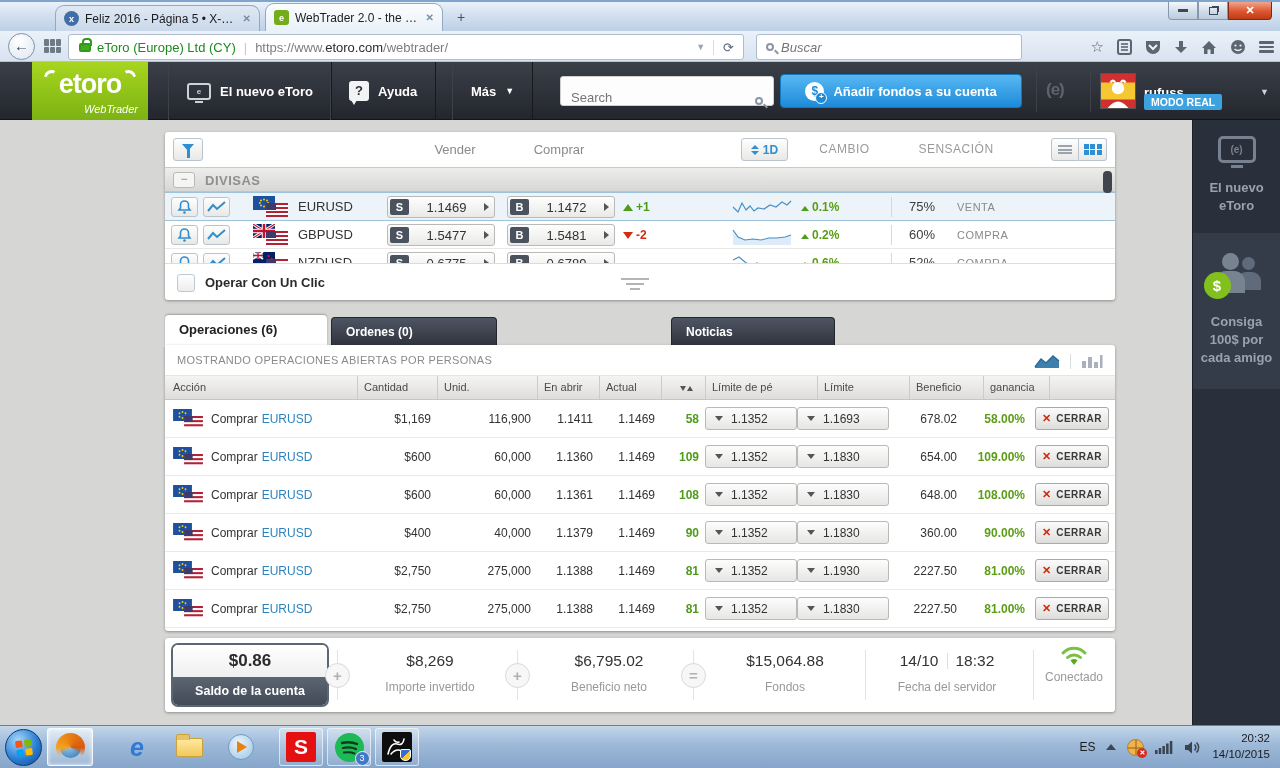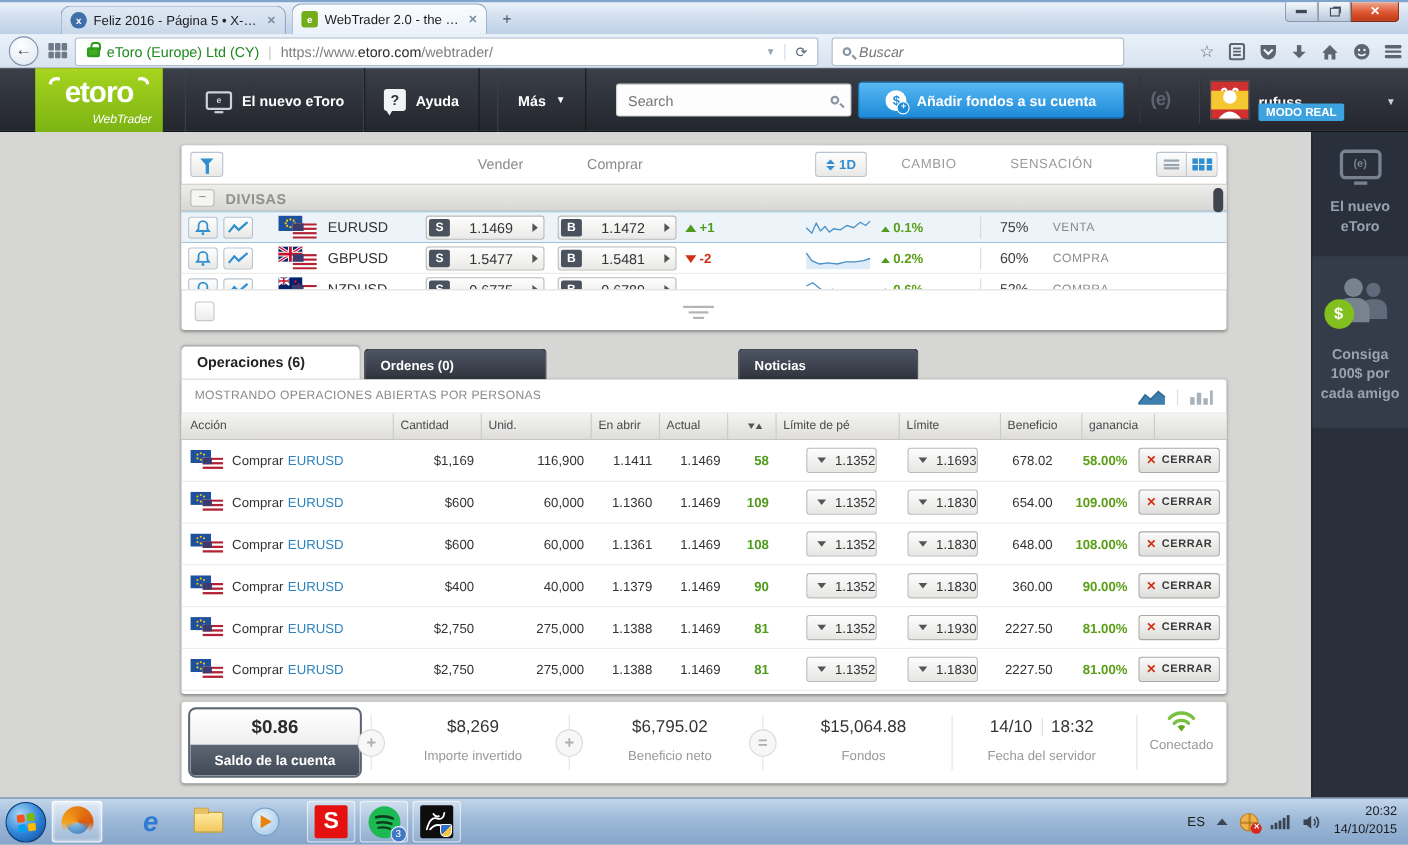--- a/index.html
+++ b/index.html
@@ -74,21 +74,21 @@
   .horn.l { left:13px; top:7px; transform:rotate(18deg);} .horn.r { right:13px; top:7px; transform:rotate(72deg);}
   .hitem { position:absolute; top:0; height:58px; display:flex; align-items:center; gap:9px;
     color:#fff; font-size:13px; font-weight:bold; padding:0 18px; border-left:1px solid #3d414a; border-right:1px solid #17191e;}
   .monicon { width:24px; height:17px; border:2px solid #cdd1d8; border-radius:3px; position:relative; color:#cdd1d8; font-size:8px; text-align:center; line-height:13px;}
   .monicon:after { content:""; position:absolute; left:6px; bottom:-5px; width:8px; height:2px; background:#cdd1d8;}
   .qicon { width:20px; height:20px; background:#f2f3f4; border-radius:3px; color:#2b2f37; font-size:13px;
     font-weight:bold; text-align:center; line-height:20px; position:relative;}
   .qicon:after { content:""; position:absolute; left:2px; bottom:-4px; border-left:3px solid transparent; border-right:3px solid transparent; border-top:5px solid #f2f3f4;}
   .caret-w { color:#fff; font-size:9px; }
   .hsearch { position:absolute; left:560px; top:14px; width:214px; height:30px; background:#fdfdfd;
-    border:1px solid #cfcfcf; border-radius:3px; display:flex; align-items:center; }
+    border:1px solid #cfcfcf; border-radius:3px; display:flex; align-items:flex-end; }
   .hsearch input { border:none; outline:none; background:transparent; font-size:13px; color:#9aa0a8;
     padding-left:10px; width:170px; font-family:"Liberation Sans",sans-serif;}
   .hsearch .mag { margin-left:auto; margin-right:10px; }
   .fundsbtn { position:absolute; left:780px; top:12px; width:242px; height:34px; border-radius:4px;
     background:linear-gradient(#58b8f3,#1d8ad8); border:1px solid #1478be; display:flex; align-items:center;
     justify-content:center; gap:9px; color:#fff; font-size:13px; font-weight:bold; }
   .dollaricon { width:19px; height:19px; border-radius:50%; background:#fff; color:#1d8ad8; font-size:12px;
     font-weight:bold; text-align:center; line-height:19px; position:relative;}
   .dollaricon:after { content:"+"; position:absolute; right:-3px; bottom:-3px; width:10px; height:10px;
     border-radius:50%; background:#1d8ad8; border:1px solid #fff; color:#fff; font-size:8px; line-height:8px;}
@@ -188,21 +188,21 @@
   .c-act { width:192px; display:flex; align-items:center; padding-left:8px; }
   .c-act .fp { position:relative; width:30px; height:19px; margin-right:8px; flex:0 0 auto;}
   .c-act .fp svg { position:absolute; }
   .c-act .verb { margin-right:4px; }
   .c-act a { color:#2e83bd; text-decoration:none; }
   .c-cant{width:80px;text-align:right;padding-right:6px;} .c-unid{width:100px;text-align:right;padding-right:6px;}
   .c-open{width:62px;text-align:right;padding-right:6px;} .c-cur{width:62px;text-align:right;padding-right:6px;}
   .c-pips{width:44px;text-align:right;padding-right:6px;color:#4f9c1c;font-weight:bold;}
   .c-dd{width:92px;display:flex;justify-content:center;}
   .ddbtn { width:104px; height:23px; background:linear-gradient(#fdfdfd,#e6e6e4); border:1px solid #b9b9b7;
-    border-radius:3px; display:flex; align-items:center;margin-left:28px; }
+    border-radius:3px; display:flex; align-items:center; }
   .ddbtn .car { width:0;height:0;border-left:4px solid transparent;border-right:4px solid transparent;
     border-top:5px solid #555; margin:0 8px 0 9px;}
   .ddbtn .v { font-size:12px; color:#333; }
   .c-ben{width:74px;text-align:right;padding-right:6px;} .c-gan{width:66px;text-align:right;padding-right:4px;color:#5a9e16;font-weight:bold;}
   .c-close{width:86px;display:flex;justify-content:center;}
   .closebtn { width:74px; height:23px; background:linear-gradient(#fbfbfb,#dddddb); border:1px solid #a9a9a7;
     border-radius:3px; display:flex; align-items:center; justify-content:center; gap:5px;}
   .closebtn .x { color:#d22c12; font-weight:bold; font-size:11px; }
   .closebtn .t { font-size:10px; font-weight:bold; color:#3a3a3a; letter-spacing:.5px; }
 
@@ -632,20 +632,21 @@
             <polyline points="2,6 8,3 14,8 20,12 26,9 32,13 38,11 44,13 52,12 60,13" fill="none" stroke="#4a90c4" stroke-width="1.2"></polyline>
           </svg>
           <div class="mcell" style="left:636px;width:70px;"><span class="tri-u sm"></span><span class="chg">0.6%</span></div>
           <div class="sentdiv"></div>
           <div class="mcell sentpct">52%</div>
           <div class="mcell sentlab">COMPRA</div>
         </div>
 
         <div class="oneclick">
           <div class="chk"></div>
+          <div class="lbl">Operar Con Un Clic</div>
           <div class="drag">
               <span class="d1"></span>
               <span class="d2"></span>
               <span class="d3"></span>
             </div>
         </div>
       </div>
 
       <div class="dtabs">
         <div class="dtab active" style="left:0;width:162px;">Operaciones (6)</div>

